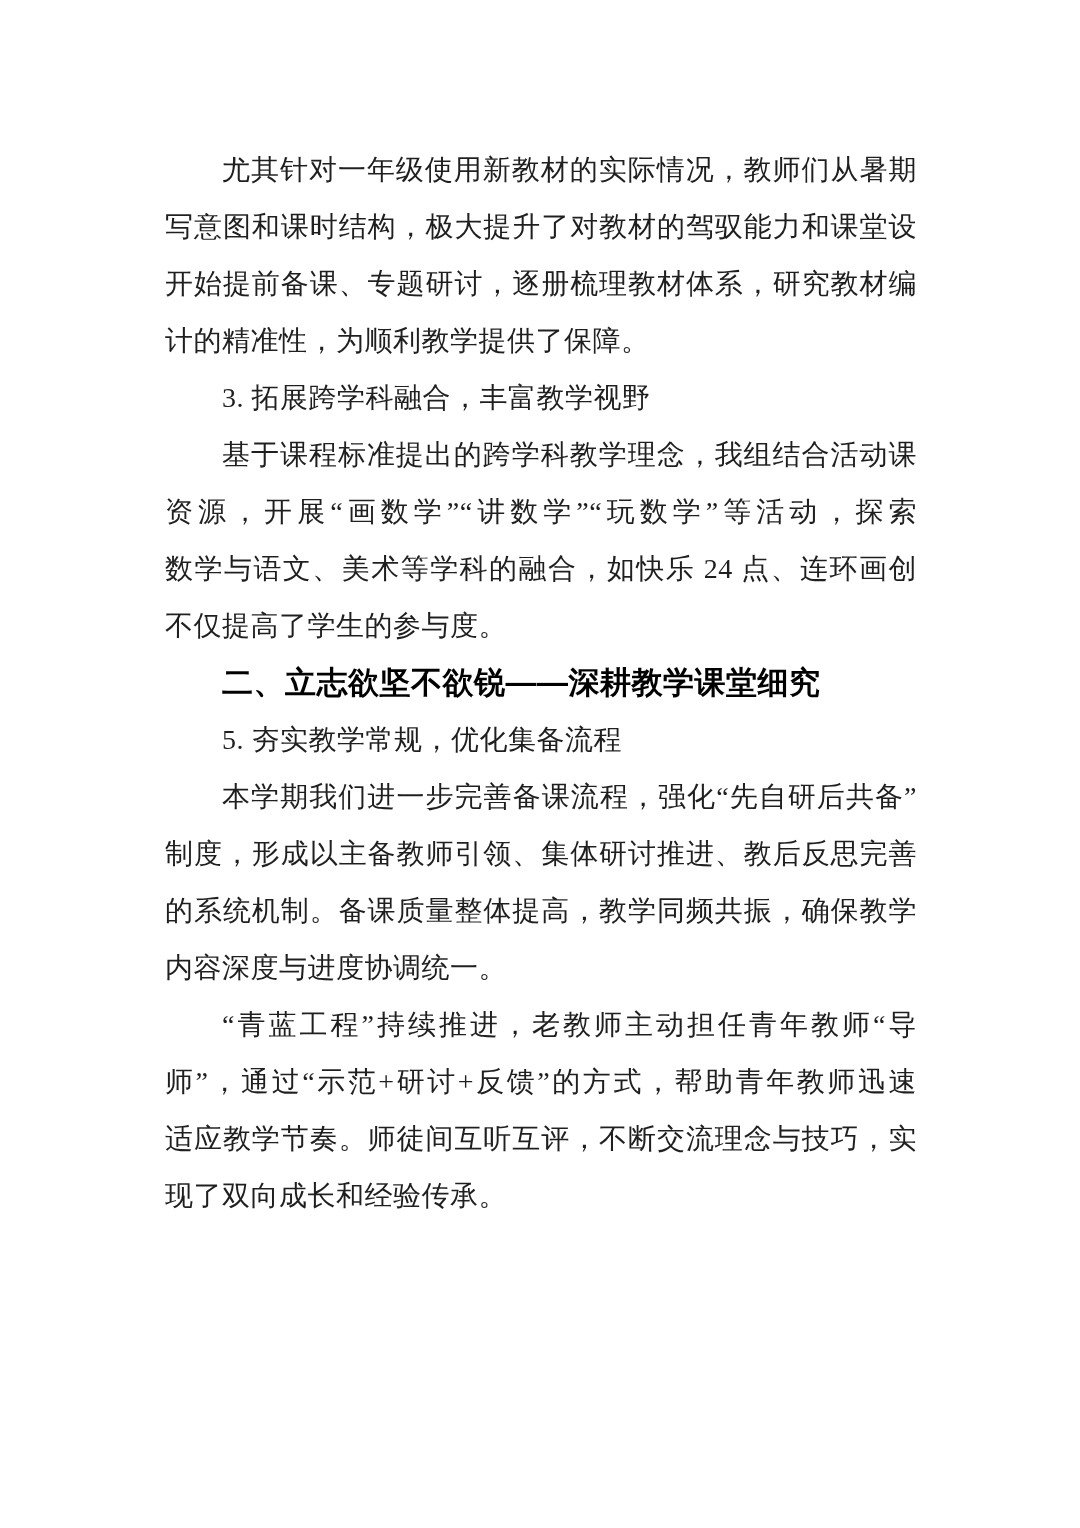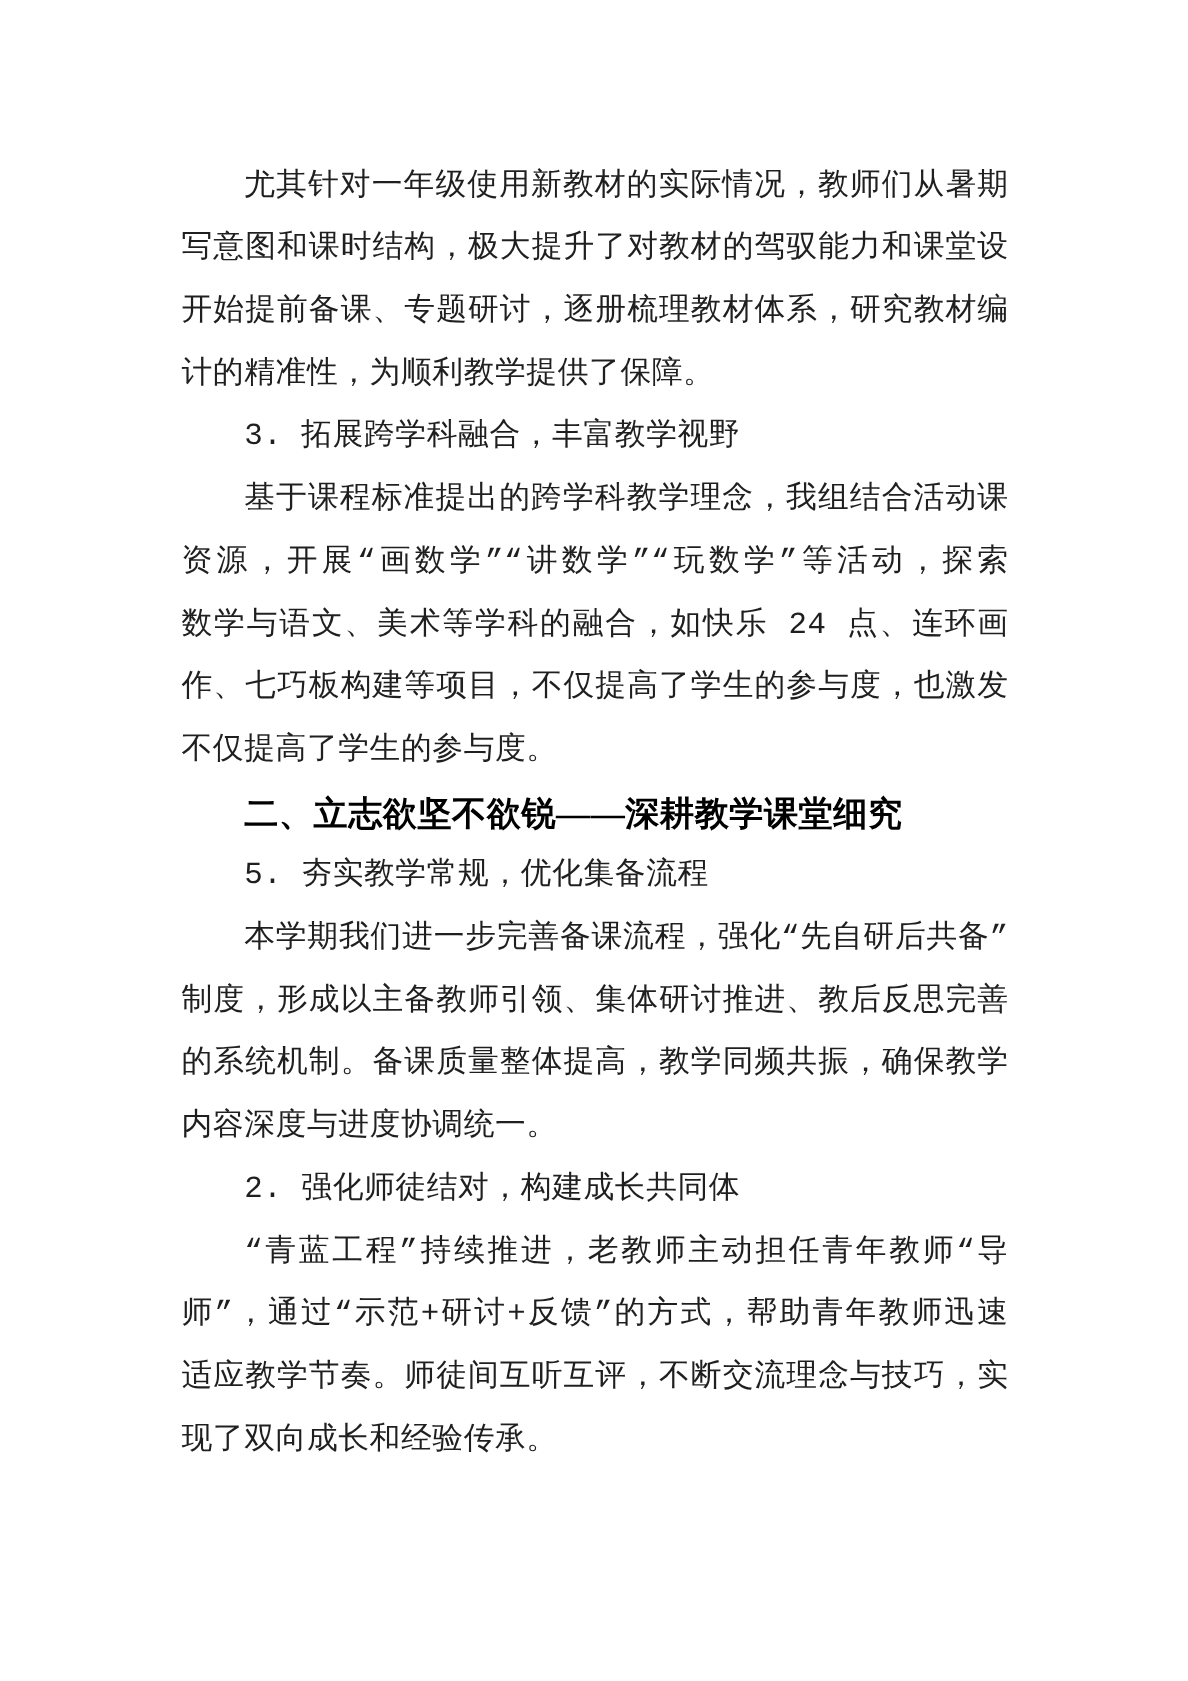--- a/index.html
+++ b/index.html
@@ -25,31 +25,30 @@
   .line {
     height: 57px;
     line-height: 57px;
     font-size: 28px;
     letter-spacing: 0.5px;
     color: #1f1f1f;
     text-align: justify;
     text-align-last: justify;
     text-justify: inter-character;
     overflow: hidden;
-    font-family: Liberation Mono, monospace;
   }
   .line.first {
     text-indent: 57px;
   }
   .line.last {
     text-align: center;
     text-align-last: left;
   }
   .para.heading .line {
-    font-family: Liberation Serif, serif;
+    font-family: Liberation Sans, sans-serif;
     font-weight: 700;
     font-size: 31px;
     color: #000000;
     letter-spacing: 0.5px;
     text-align: left;
     text-align-last: left;
   }
   .para.subheading .line {
     text-align: right;
     text-align-last: left;
@@ -66,38 +65,34 @@
         <div class="line">开始提前备课、专题研讨，逐册梳理教材体系，研究教材编</div>
         <div class="line last">计的精准性，为顺利教学提供了保障。</div>
       </div>
       <div class="para subheading">
         <div class="line first last">3. 拓展跨学科融合，丰富教学视野</div>
       </div>
       <div class="para body">
         <div class="line first">基于课程标准提出的跨学科教学理念，我组结合活动课</div>
         <div class="line">资源，开展“画数学”“讲数学”“玩数学”等活动，探索</div>
         <div class="line">数学与语文、美术等学科的融合，如快乐 24 点、连环画创</div>
-        <div class="line">作、七巧板构建等项目，不仅提高了学生的参与度，也激发</div>
         <div class="line last">不仅提高了学生的参与度。</div>
       </div>
       <div class="para heading">
         <div class="line first last">二、立志欲坚不欲锐——深耕教学课堂细究</div>
       </div>
       <div class="para subheading">
         <div class="line first last">5. 夯实教学常规，优化集备流程</div>
       </div>
       <div class="para body">
         <div class="line first">本学期我们进一步完善备课流程，强化“先自研后共备”</div>
         <div class="line">制度，形成以主备教师引领、集体研讨推进、教后反思完善</div>
         <div class="line">的系统机制。备课质量整体提高，教学同频共振，确保教学</div>
         <div class="line last">内容深度与进度协调统一。</div>
       </div>
-      <div class="para subheading">
-        <div class="line first last">2. 强化师徒结对，构建成长共同体</div>
-      </div>
       <div class="para body">
         <div class="line first">“青蓝工程”持续推进，老教师主动担任青年教师“导</div>
         <div class="line">师”，通过“示范+研讨+反馈”的方式，帮助青年教师迅速</div>
         <div class="line">适应教学节奏。师徒间互听互评，不断交流理念与技巧，实</div>
         <div class="line last">现了双向成长和经验传承。</div>
       </div>
     </div>
 </div>
 
 </body></html>

